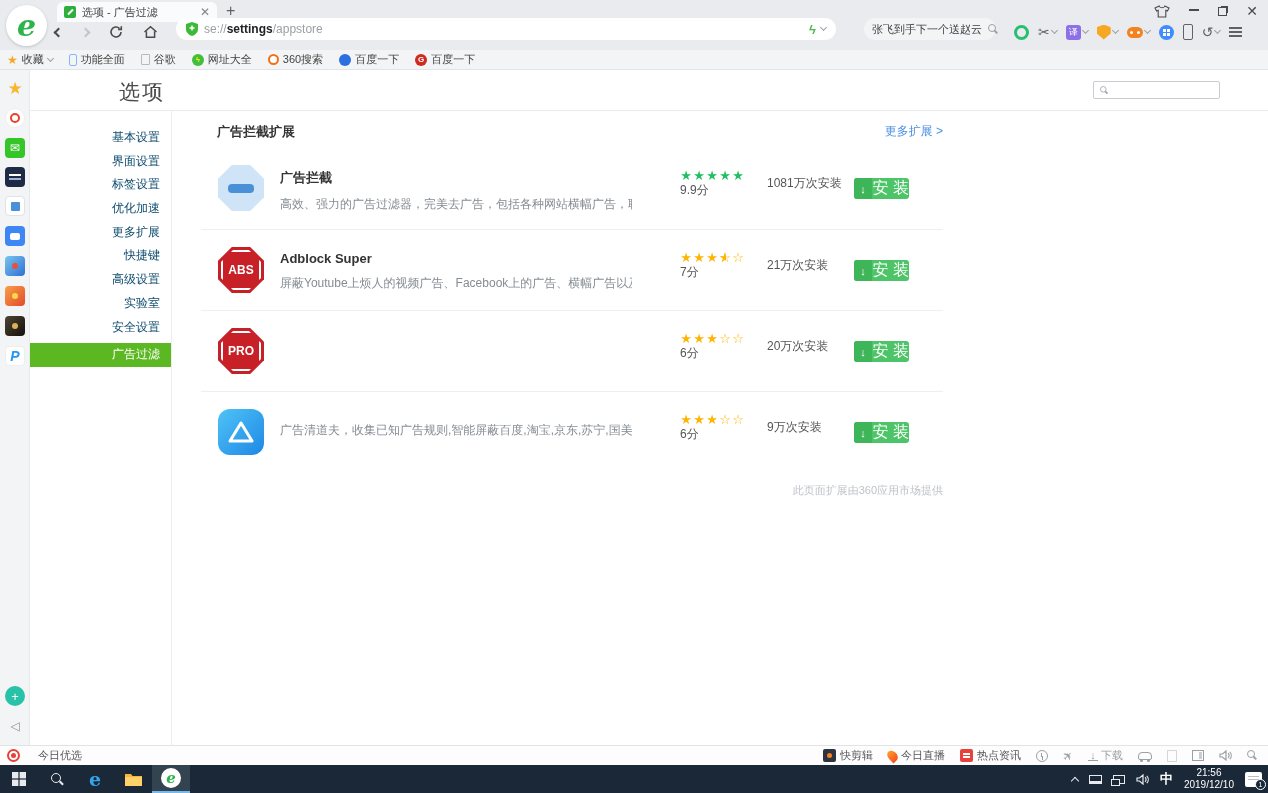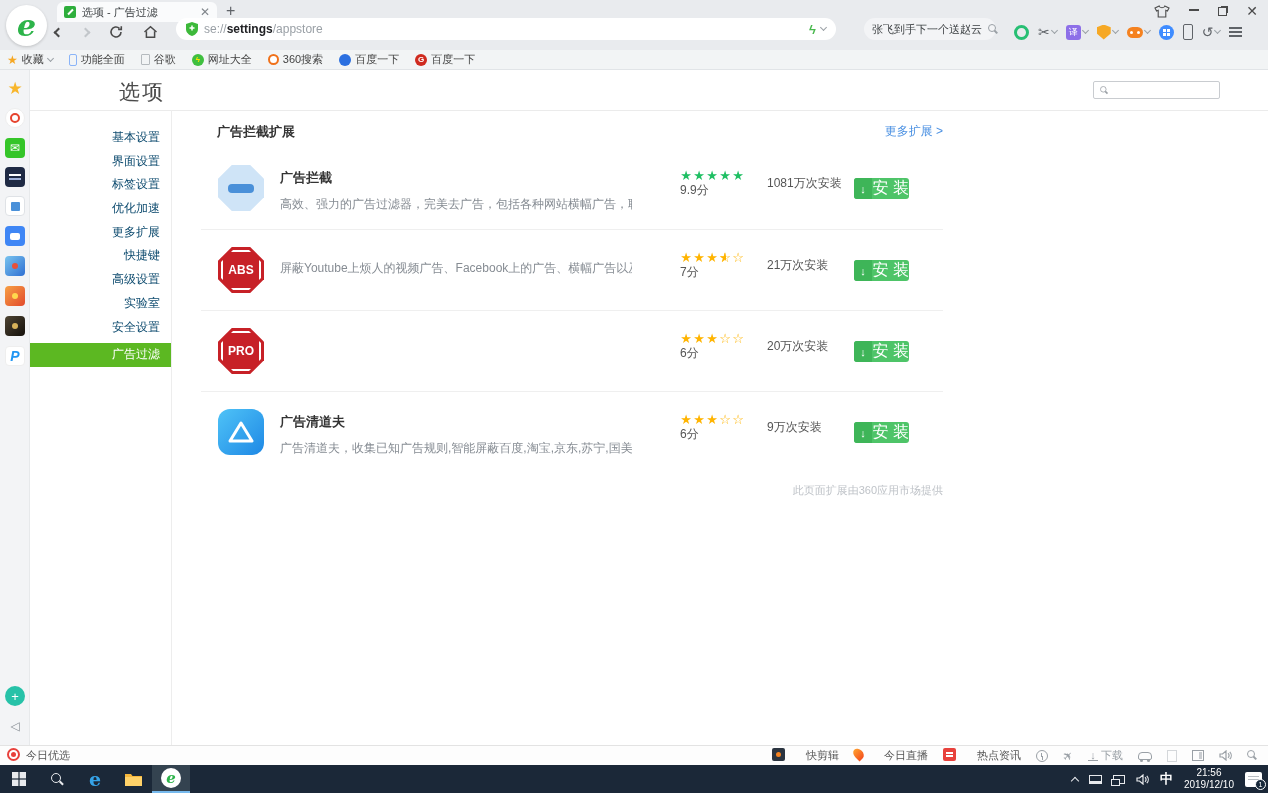--- a/index.html
+++ b/index.html
@@ -98,25 +98,25 @@
 
 .oct{clip-path:polygon(30% 0,70% 0,100% 30%,100% 70%,70% 100%,30% 100%,0 70%,0 30%)}
 .ic-adblock{background:#cfe4f7;position:relative}
 .ic-adblock::after{content:"";position:absolute;left:10px;top:19px;width:26px;height:9px;border-radius:4px;background:#4a90d9}
 .stop-outer{width:46px;height:46px;background:#c72127;position:relative;display:flex;align-items:center;justify-content:center}
 .stop-inner{width:40px;height:40px;background:#c72127;border:2px solid #fff;display:flex;align-items:center;justify-content:center;color:#fff;font-weight:bold}
 .ic-cleaner{width:46px;height:46px;border-radius:12px;background:linear-gradient(135deg,#4fc3f7,#1e88e5);display:flex;align-items:center;justify-content:center}
 
 
 .statusbar{position:absolute;left:0;right:0;bottom:28px;height:20px;background:#fdfdfd;border-top:1px solid #e3e3e3;display:flex;align-items:center;font-size:11px;color:#555}
-.sb-left{margin-left:7px;display:flex;gap:6px;}
+.sb-left{margin-left:7px;display:flex;gap:18px;align-items:center}
 .promo-ico{width:13px;height:13px;border:2px solid #e8413c;border-radius:50%;position:relative;background:#fff}
 .promo-ico::after{content:"";position:absolute;left:2px;top:2px;width:5px;height:5px;border-radius:50%;background:#e8413c}
 .sb-right{margin-left:auto;margin-right:10px;display:flex;gap:15px;align-items:center}
-.sb-item{display:flex;gap:21px;cursor:pointer}
+.sb-item{display:flex;gap:4px;align-items:center;cursor:pointer}
 .ico-clip{width:13px;height:13px;border-radius:2px;background:#2b3440;position:relative}
 .ico-clip::after{content:"";position:absolute;left:4px;top:4px;width:5px;height:5px;border-radius:50%;background:#f58220}
 .ico-flame{width:9px;height:12px;background:linear-gradient(#ff9d2e,#f4511e);border-radius:50% 50% 50% 0;transform:rotate(-45deg)}
 .ico-news{width:13px;height:13px;border-radius:2px;background:#e8413c;position:relative}
 .ico-news::after{content:"";position:absolute;left:3px;top:4px;width:7px;height:1.5px;background:#fff;box-shadow:0 3px 0 #fff}
 .gico{color:#9aa0a6;display:flex;align-items:center;gap:3px}
 .ico-clock{width:12px;height:12px;border:1.4px solid #9aa0a6;border-radius:50%;position:relative}
 .ico-clock::after{content:"";position:absolute;left:4px;top:2px;width:1.4px;height:4px;background:#9aa0a6;box-shadow:1px 3px 0 -0px #9aa0a6}
 .ico-rocket{font-size:12px;transform:rotate(-45deg);display:inline-block}
 .ico-dl{width:10px;text-align:center;border-bottom:1.6px solid #9aa0a6;font-size:11px;line-height:9px}
@@ -353,20 +353,21 @@
               <span class="btn-dl">↓</span>
               <span class="btn-label">安 装</span>
             </div>
         </div>
 
         <div class="row">
           <div class="row-icon stop-outer oct">
               <span class="stop-inner oct" style="font-size:12px">ABS</span>
             </div>
           <div class="row-text">
+            <div class="row-name">Adblock Super</div>
             <div class="row-desc">屏蔽Youtube上烦人的视频广告、Facebook上的广告、横幅广告以及其他广告</div>
           </div>
           <div class="row-rating"><span class="st f" style="color:#ffb400">★</span><span class="st f" style="color:#ffb400">★</span><span class="st f" style="color:#ffb400">★</span><span class="st h" style="color:#ffb400"><span>☆</span><span class="hf">★</span></span><span class="st e" style="color:#ffb400">☆</span></div>
           <div class="row-score">7分</div>
           <div class="row-installs">21万次安装</div>
           <div class="row-btn">
               <span class="btn-dl">↓</span>
               <span class="btn-label">安 装</span>
             </div>
         </div>
@@ -386,21 +387,20 @@
             </div>
         </div>
 
         <div class="row">
           <div class="row-icon ic-cleaner">
             <svg width="26" height="24" viewBox="0 0 26 24">
                 <path d="M13 3 24 21H2z" fill="none" stroke="#fff" stroke-width="3" stroke-linejoin="round"></path>
               </svg>
           </div>
           <div class="row-text">
-            <div class="row-name">广告清道夫</div>
             <div class="row-desc">广告清道夫，收集已知广告规则,智能屏蔽百度,淘宝,京东,苏宁,国美等广告,还您...</div>
           </div>
           <div class="row-rating"><span class="st f" style="color:#ffb400">★</span><span class="st f" style="color:#ffb400">★</span><span class="st f" style="color:#ffb400">★</span><span class="st e" style="color:#ffb400">☆</span><span class="st e" style="color:#ffb400">☆</span></div>
           <div class="row-score">6分</div>
           <div class="row-installs">9万次安装</div>
           <div class="row-btn">
               <span class="btn-dl">↓</span>
               <span class="btn-label">安 装</span>
             </div>
         </div>

